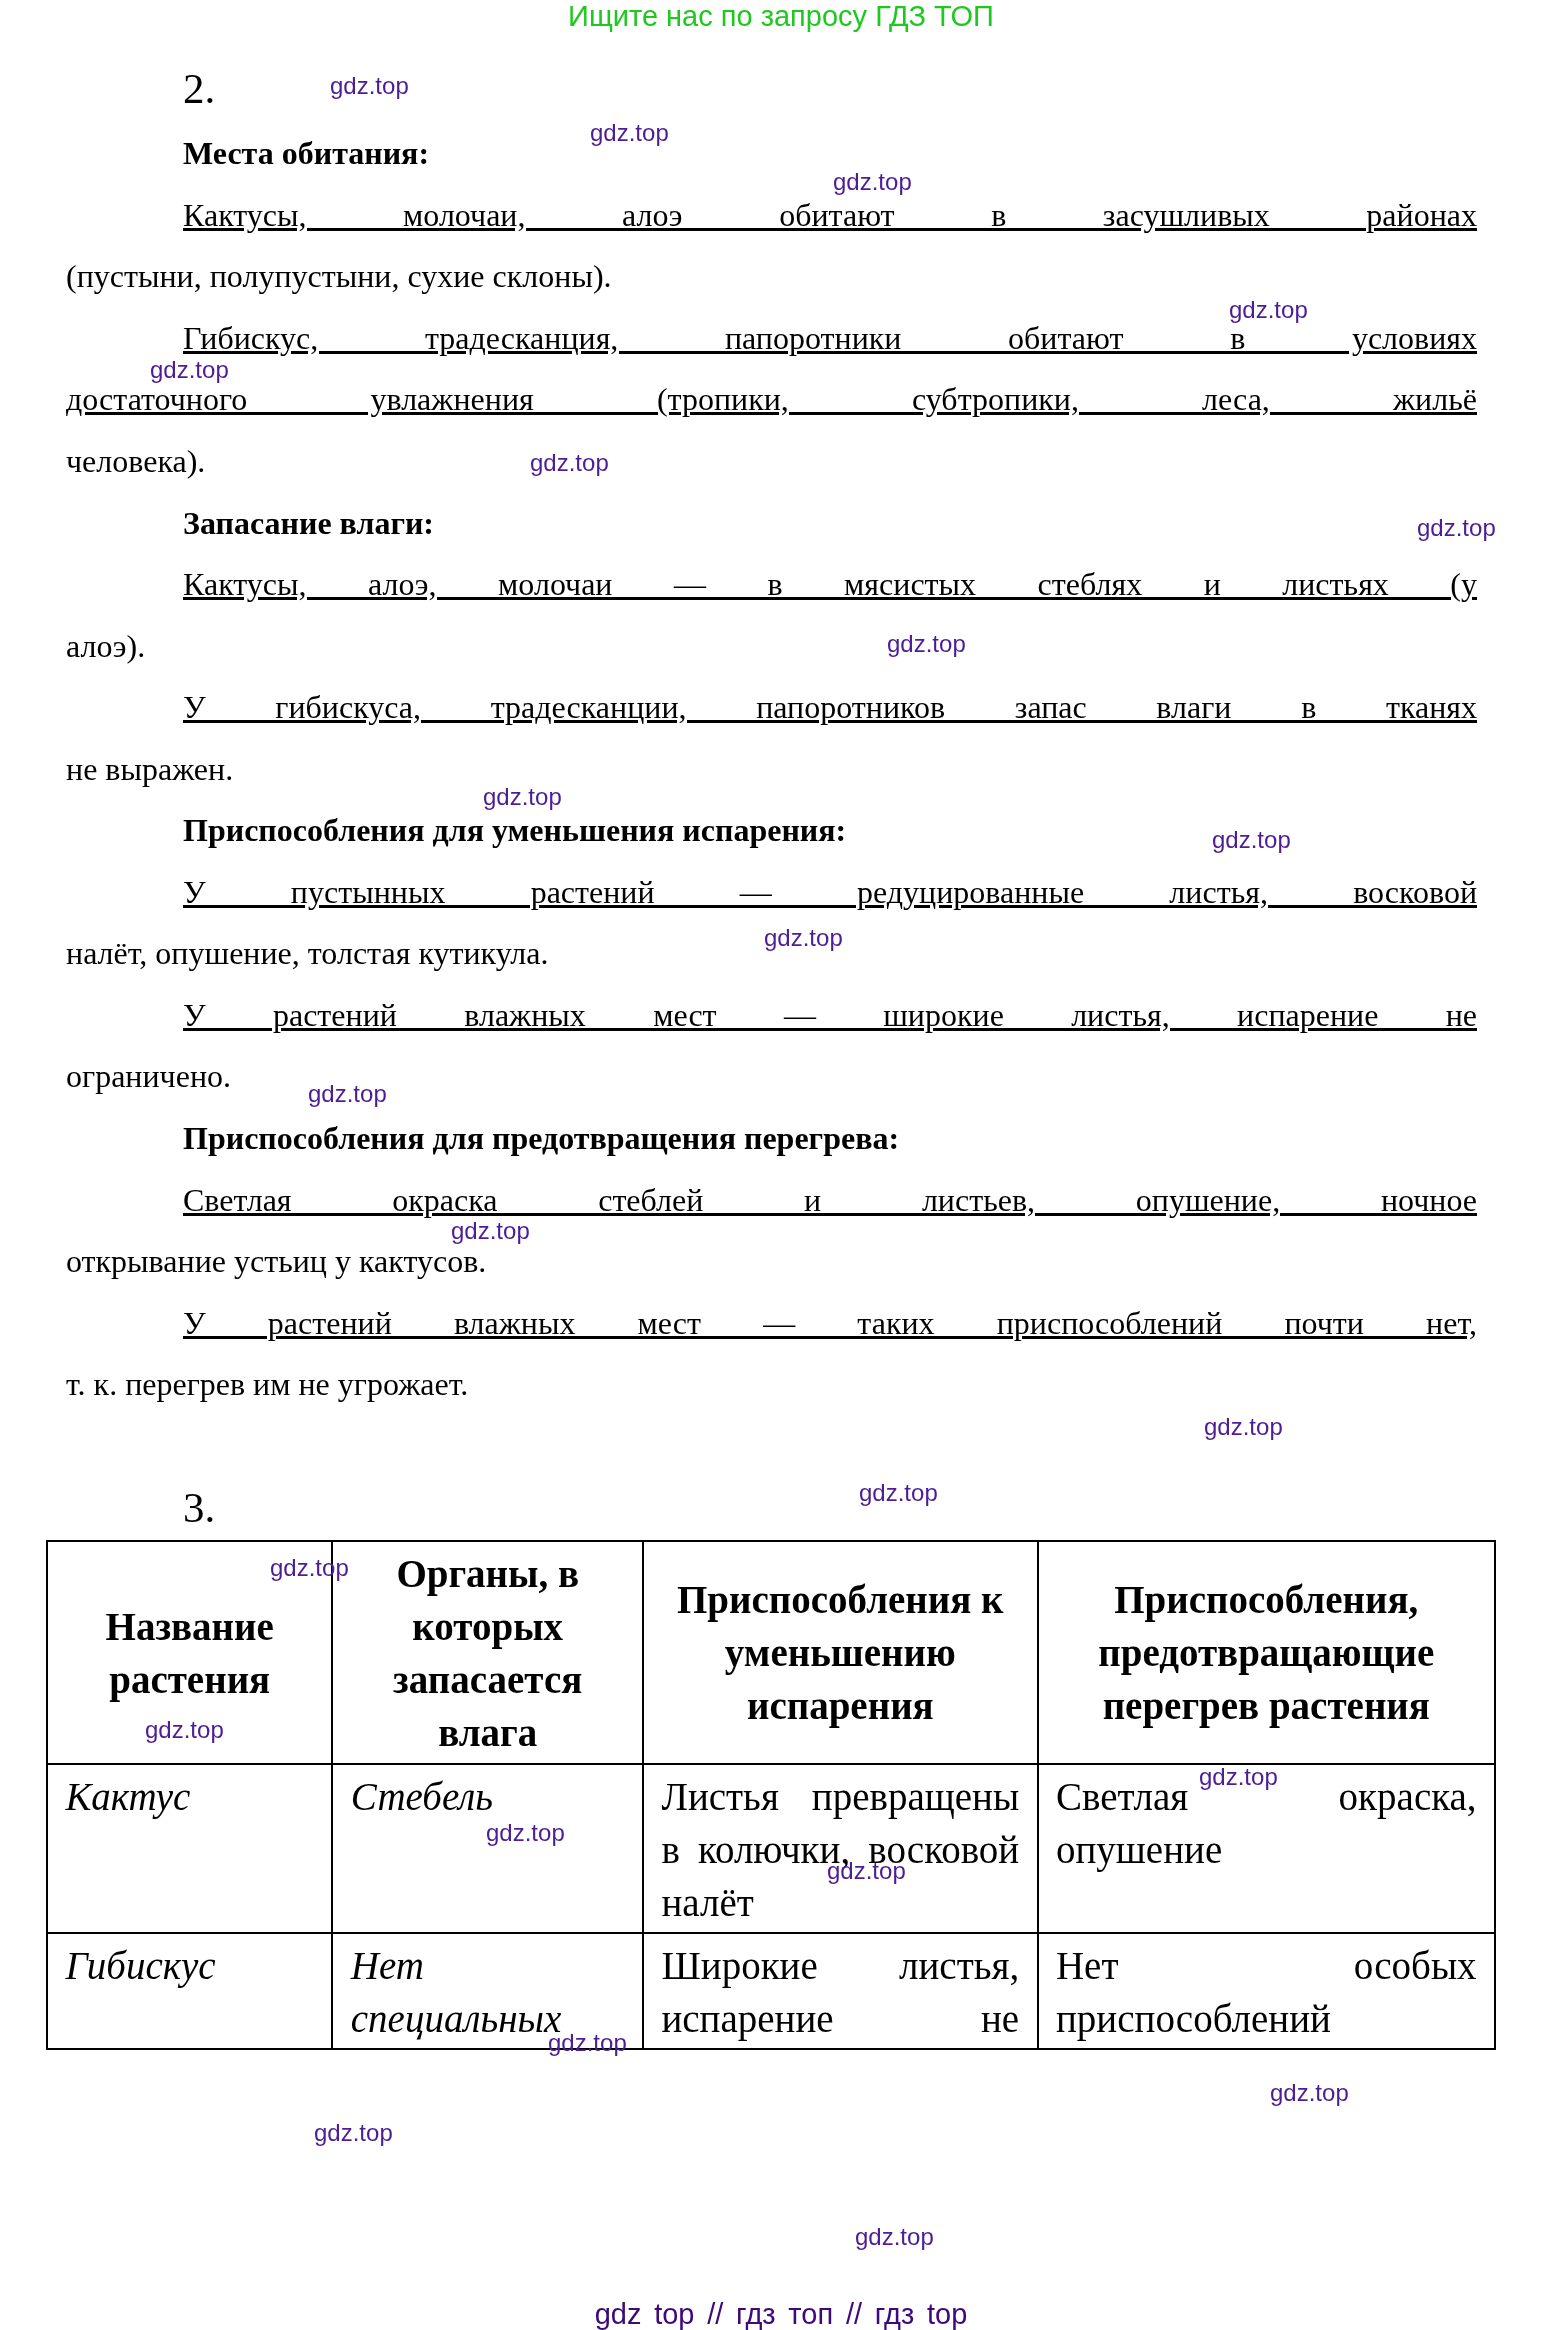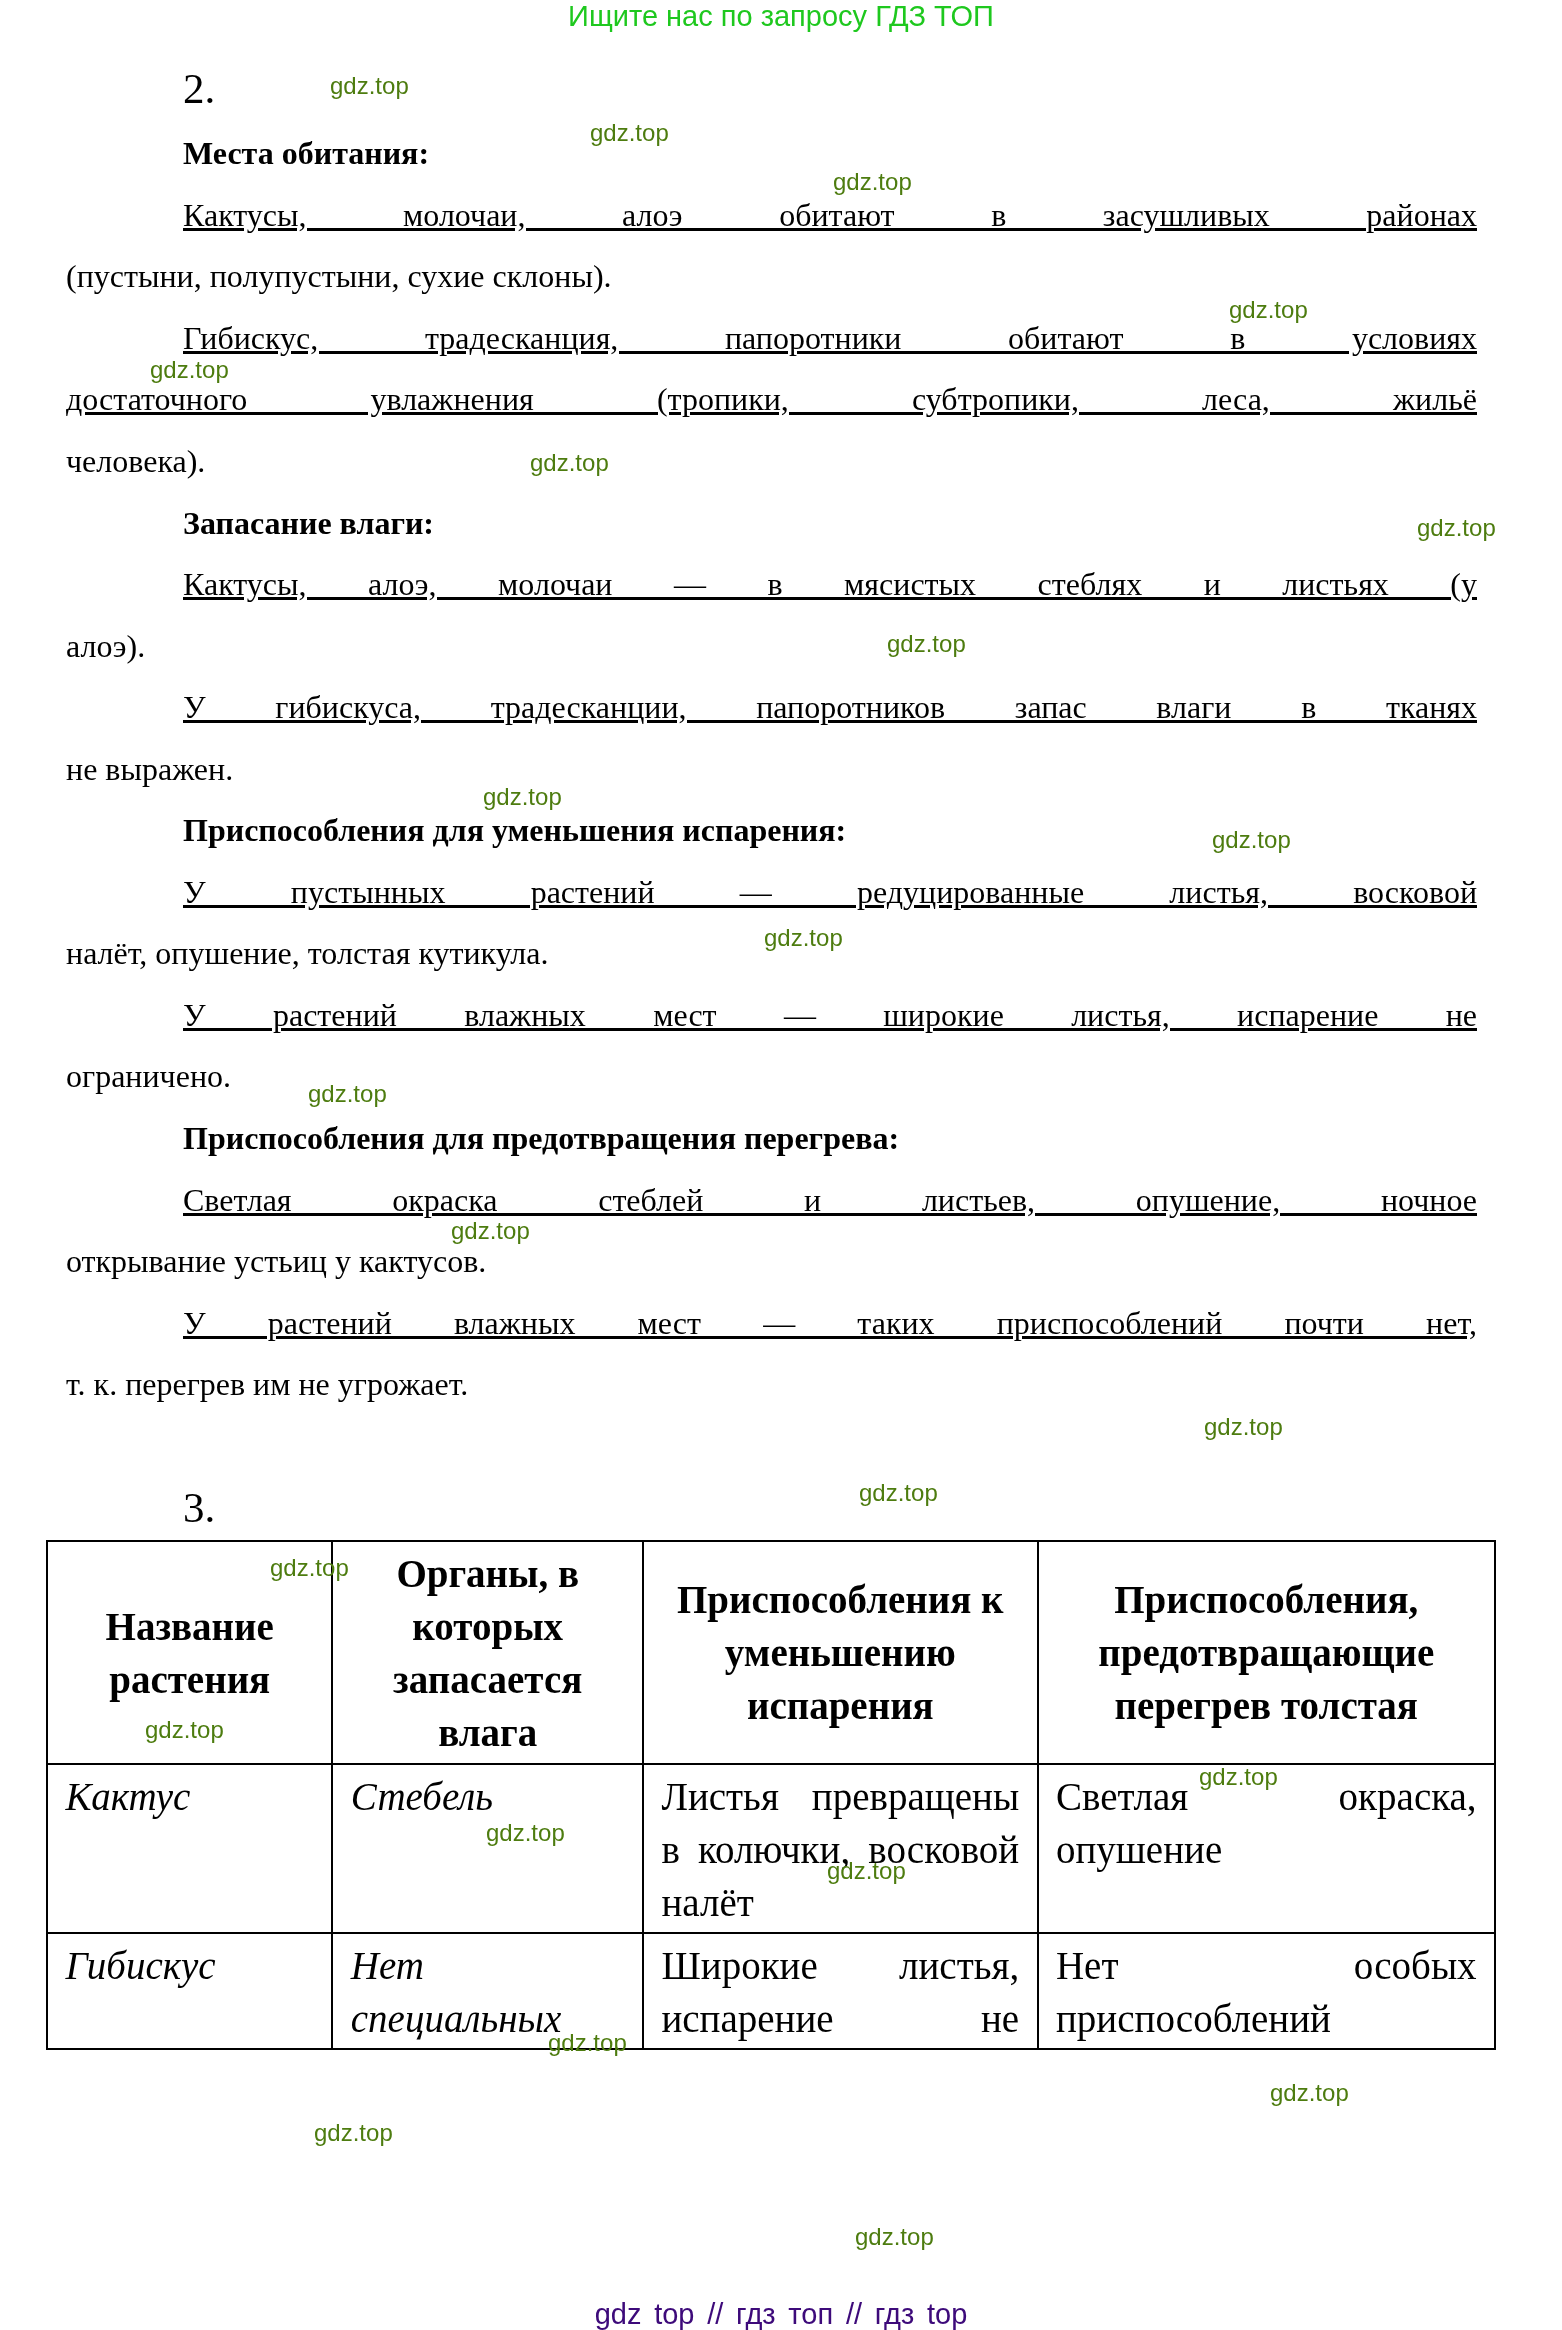--- a/index.html
+++ b/index.html
@@ -5,21 +5,21 @@
   html, body { margin:0; padding:0; background:#ffffff; }
   body { width:1562px; height:2330px; position:relative; overflow:hidden;
          font-family:"Liberation Serif","DejaVu Serif",serif; color:#000; }
   .banner { position:absolute; top:0; left:0; width:1562px; text-align:center;
             font-family:"Liberation Sans","DejaVu Sans",sans-serif; font-size:29px;
             color:#1ec81e; line-height:33px; }
   .footer { position:absolute; top:2298px; left:0; width:1562px; text-align:center;
             font-family:"Liberation Sans","DejaVu Sans",sans-serif; font-size:29px;
             color:#3d0a7a; line-height:33px; word-spacing:4.7px; }
   .wm { position:absolute; font-family:"Liberation Sans","DejaVu Sans",sans-serif;
-        font-size:24px; color:#4d7c0f; line-height:25px; white-space:nowrap; }
+        font-size:24px; color:#4c1d95; line-height:25px; white-space:nowrap; }
   .line { position:absolute; left:66px; width:1411px; font-size:32px; line-height:47px;
           white-space:nowrap; }
   .just { text-align:justify; text-align-last:justify;text-decoration:underline; }
   .ind { left:183px; width:1294px; }
   .bold { font-weight:bold; }
   .num { position:absolute; left:183px; font-size:43px; line-height:47px; }
   table.t { position:absolute; left:46px; top:1540px; width:1450px; border-collapse:collapse;
             font-size:39px; line-height:53px; }
   table.t td, table.t th { border:2.4px solid #000; vertical-align:top; padding:4.7px 17.4px 3.2px 17.4px; }
   table.t th { font-weight:bold; text-align:center; vertical-align:middle; padding:4.7px 8px; }
@@ -65,21 +65,21 @@
     <col style="width:286px">
       <col style="width:311px">
       <col style="width:395px">
       <col style="width:458px">
   </colgroup>
   <tbody>
       <tr style="height:211px">
     <th>Название растения</th>
     <th>Органы, в которых запасается влага</th>
     <th>Приспособления к уменьшению испарения</th>
-    <th>Приспособления, предотвращающие перегрев толстая</th>
+    <th>Приспособления, предотвращающие перегрев растения</th>
   </tr>
   <tr style="height:161px">
     <td class="cl">Кактус</td>
     <td class="cl">Стебель</td>
     <td class="cj">Листья превращены в колючки, восковой налёт</td>
     <td class="cj">Светлая окраска, опушение</td>
   </tr>
   <tr style="height:107px">
     <td class="cl">Гибискус</td>
     <td class="cl">Нет специальных</td>

